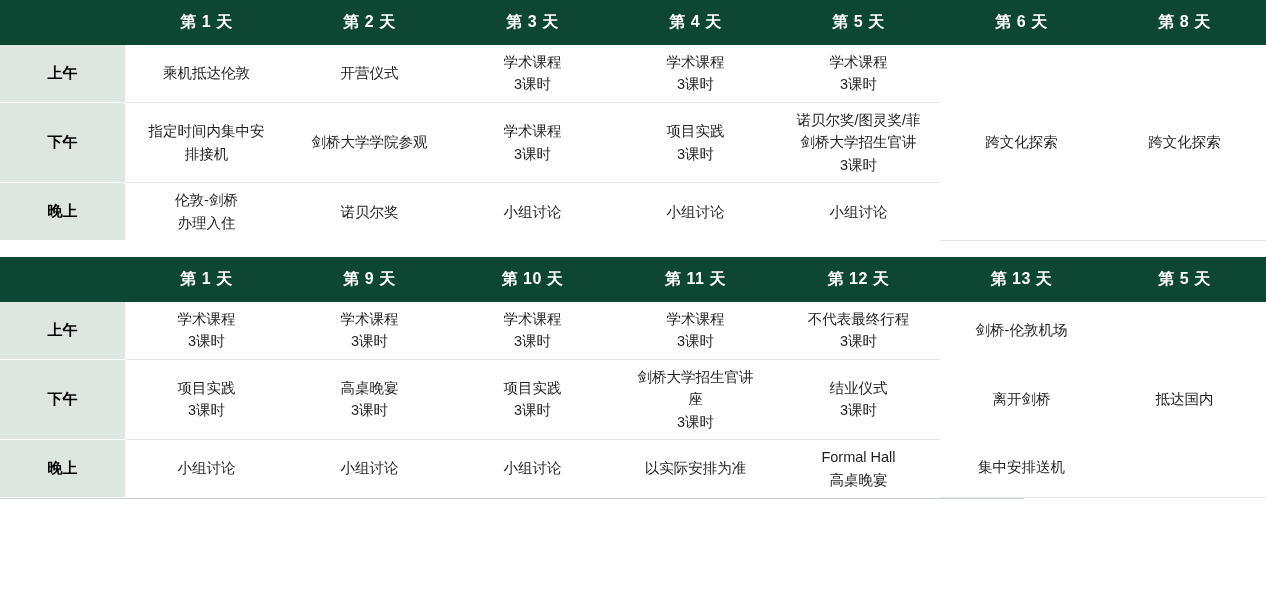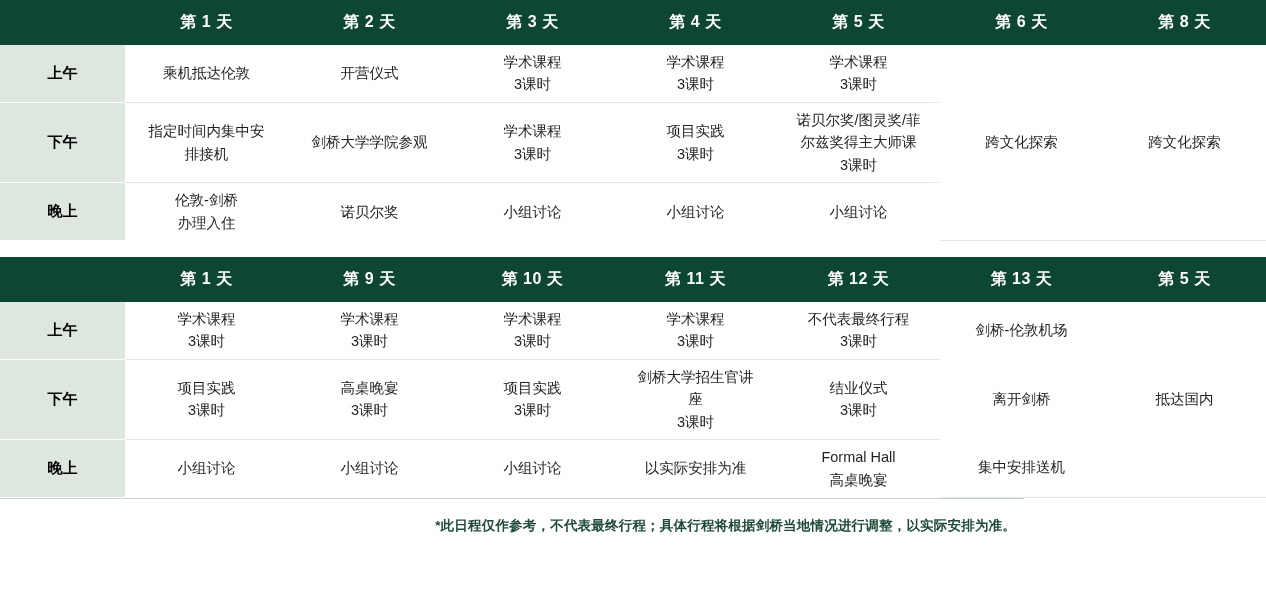--- a/index.html
+++ b/index.html
@@ -154,21 +154,21 @@
         <td class="cell">
             <span class="l">学术课程
 3课时</span>
           </td>
         <td class="cell">
             <span class="l">项目实践
 3课时</span>
           </td>
         <td class="cell">
             <span class="l">诺贝尔奖/图灵奖/菲
-尔兹奖得主大师课
+剑桥大学招生官讲
 3课时</span>
           </td>
       </tr>
       <tr class="last-row">
         <td class="period">晚上</td>
         <td class="cell">
             <span class="l">伦敦-剑桥
 办理入住</span>
           </td>
         <td class="cell">
@@ -287,15 +287,14 @@
         <td class="cell">
             <span class="l">Formal Hall
 高桌晚宴</span>
           </td>
       </tr>
     </tbody>
   </table>
 
   <div class="sep-line"></div>
 
-  <div class="footnote">*此日程仅作参考，不代表最终行程；具体行程将根据剑桥当地情况进行调整，以实际安排为准。</div>
 
 </div>
 
 </body></html>

